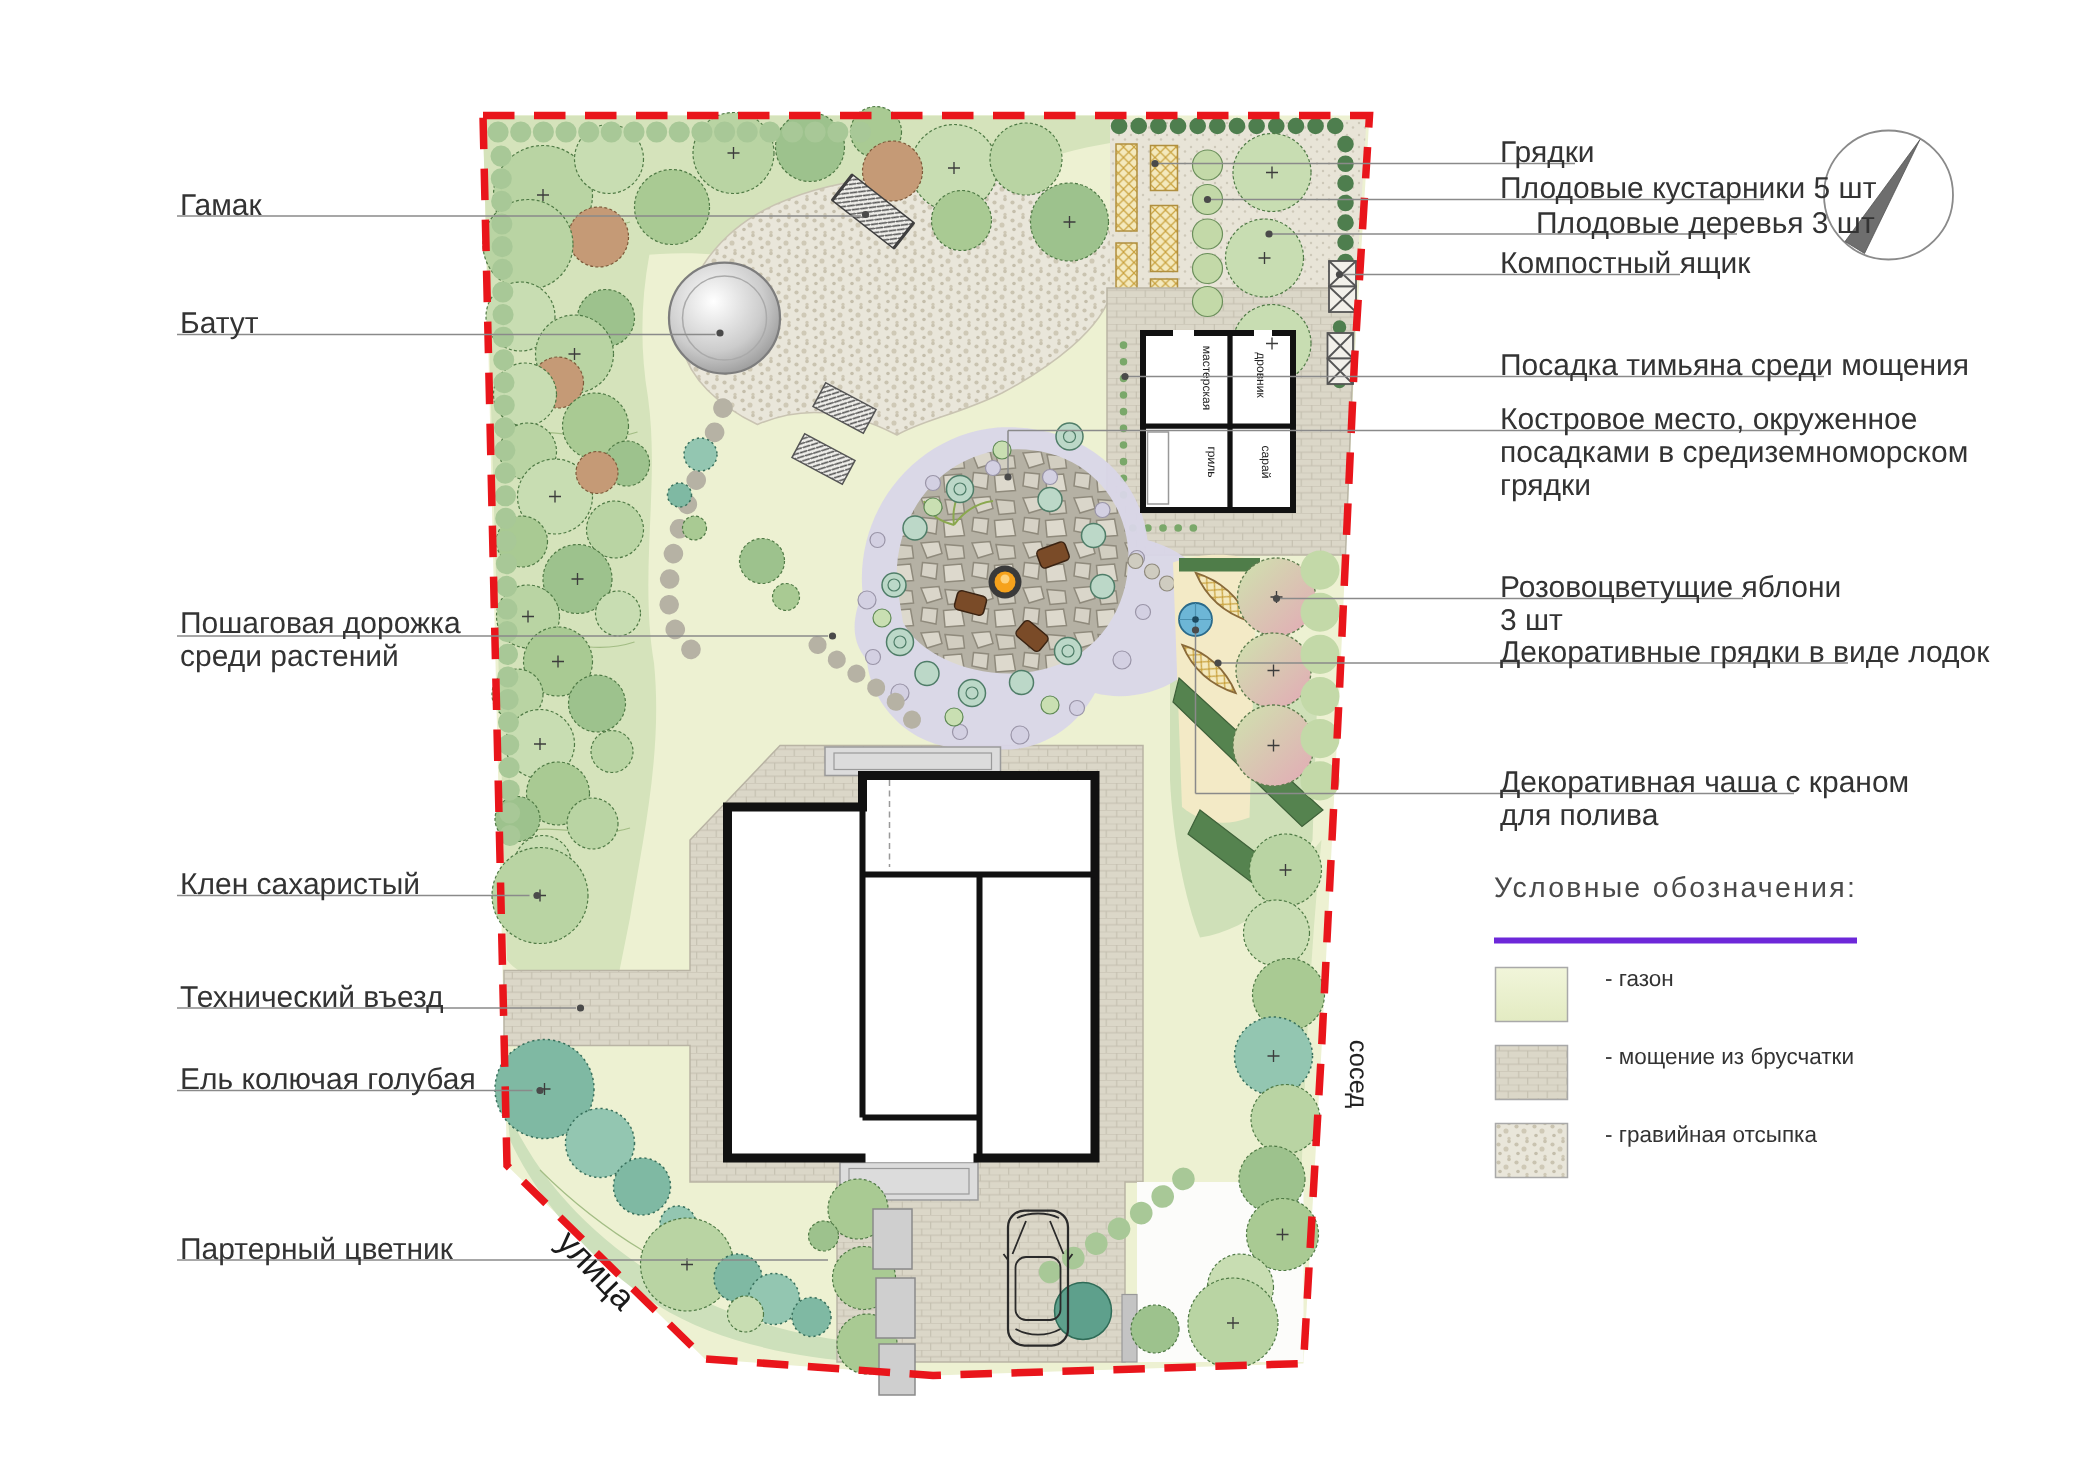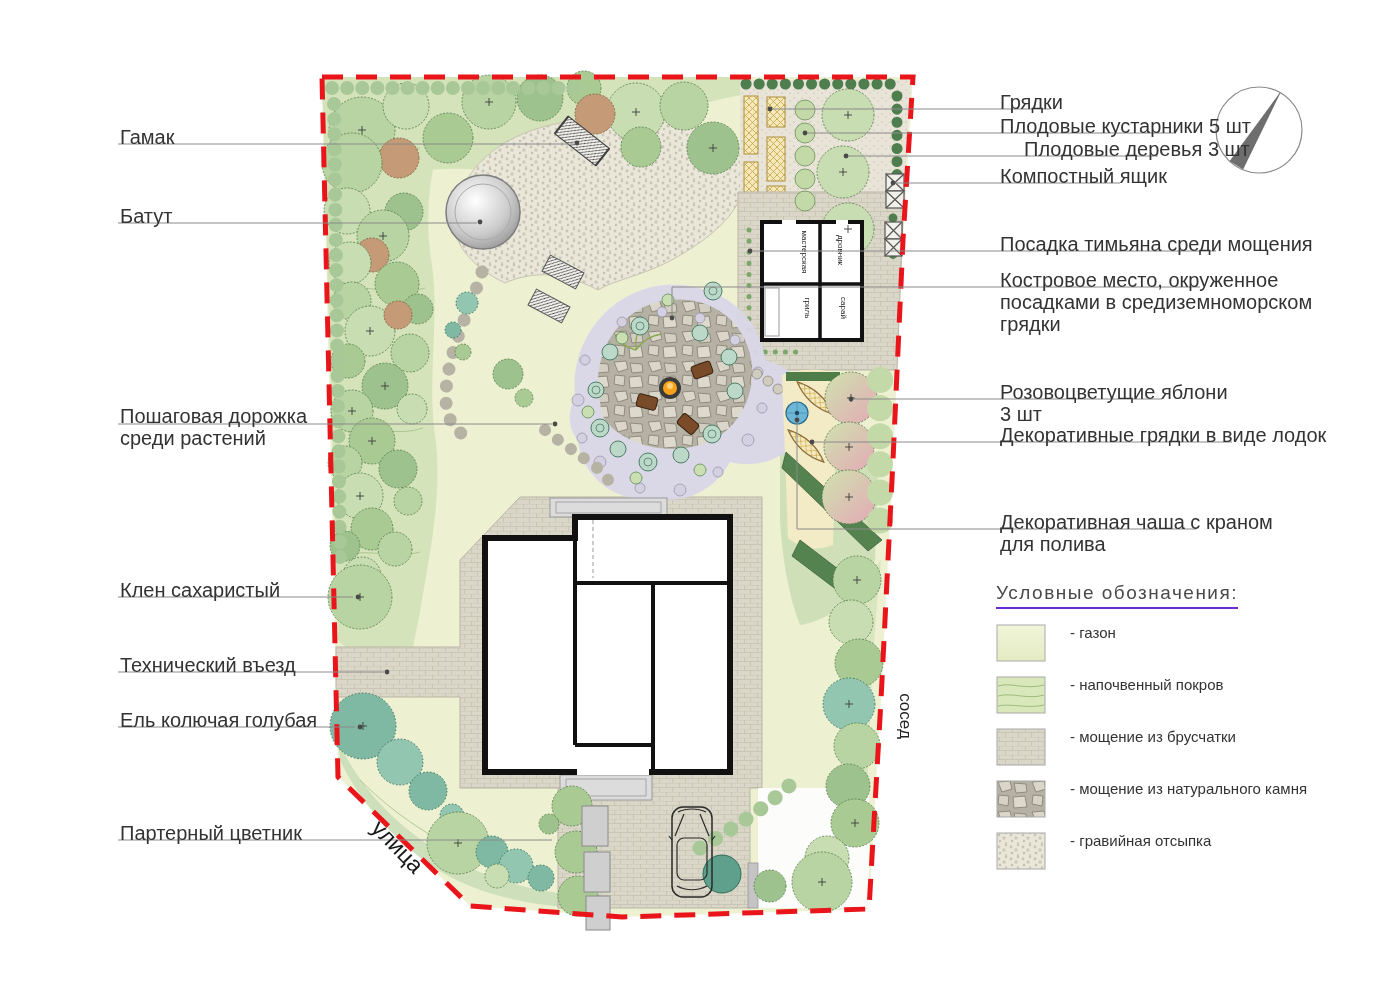--- a/index.html
+++ b/index.html
@@ -2,21 +2,21 @@
 <html><head>
 <meta charset="utf-8">
 <style>
   html,body{margin:0;padding:0}
   body{width:1400px;height:989px;position:relative;background:#fff;
        font-family:"Liberation Sans",sans-serif;overflow:hidden}
   #plan-svg{position:absolute;left:0;top:0}
   .lbl{position:absolute;font-size:20px;color:#333;white-space:nowrap;line-height:20px}
   .legend{position:absolute;left:996px;top:582px;width:300px}
   .legend-title{display:inline-block;font-size:19px;letter-spacing:1.5px;color:#4a4a4a;
-                padding-bottom:3px;border-bottom:2px solid #6d28d9;margin-bottom:15px}
+                padding-bottom:21px;border-bottom:4px solid #6d28d9;margin-bottom:15px}
   .legend-item{display:flex;align-items:flex-start;margin-bottom:14px;height:38px}
   .legend-item svg{width:50px;height:38px;flex:0 0 50px}
   .legend-label{margin-left:24px;font-size:15px;color:#333;white-space:nowrap}
   
   .t1{fill:#b9d4a3}.t2{fill:#a9ca93}.t3{fill:#c8ddb2}.t4{fill:#9dc28d}
   .t1,.t2,.t3,.t4{stroke:#4f7a45;stroke-width:.8;stroke-dasharray:2 1.5}
   .tb{fill:#c59a76;stroke:#7d5a3a;stroke-width:.8;stroke-dasharray:2 1.5}
   .sp{fill:#7fb9a3}.sp2{fill:#93c6b1}
   .sp,.sp2{stroke:#38705c;stroke-width:1;stroke-dasharray:1.5 2}
   .tdk{fill:#5ea08c;stroke:#2f6b57;stroke-width:1}
@@ -492,41 +492,28 @@
   <div class="legend-title">Условные обозначения:</div>
 
   <div class="legend-item">
     <svg viewBox="0 0 50 38">
       <rect x="1" y="1" width="48" height="36" fill="url(#lawnG)" stroke="#a9a9a9"></rect>
     </svg>
     <span class="legend-label">- газон</span>
   </div>
 
 
-  <div class="legend-item">
-    <svg viewBox="0 0 50 38">
-      <rect x="1" y="1" width="48" height="36" fill="#d9e8ba" stroke="#a9a9a9"></rect>
-      <path d="M2,10 C14,6 30,14 48,9 M2,20 C16,16 32,24 48,19 M2,30 C14,27 32,33 48,29" stroke="#9fbb7d" stroke-width="1" fill="none"></path>
-    </svg>
-    <span class="legend-label">- напочвенный покров</span>
-  </div>
 
   <div class="legend-item">
     <svg viewBox="0 0 50 38">
       <rect x="1" y="1" width="48" height="36" fill="url(#brick)" stroke="#a9a9a9"></rect>
     </svg>
     <span class="legend-label">- мощение из брусчатки</span>
   </div>
 
-  <div class="legend-item">
-    <svg viewBox="0 0 50 38">
-      <rect x="1" y="1" width="48" height="36" fill="url(#stone)" stroke="#a9a9a9"></rect>
-    </svg>
-    <span class="legend-label">- мощение из натурального камня</span>
-  </div>
 
   <div class="legend-item">
     <svg viewBox="0 0 50 38">
       <rect x="1" y="1" width="48" height="36" fill="url(#gravel)" stroke="#a9a9a9"></rect>
     </svg>
     <span class="legend-label">- гравийная отсыпка</span>
   </div>
 </div>
 
 </body></html>

